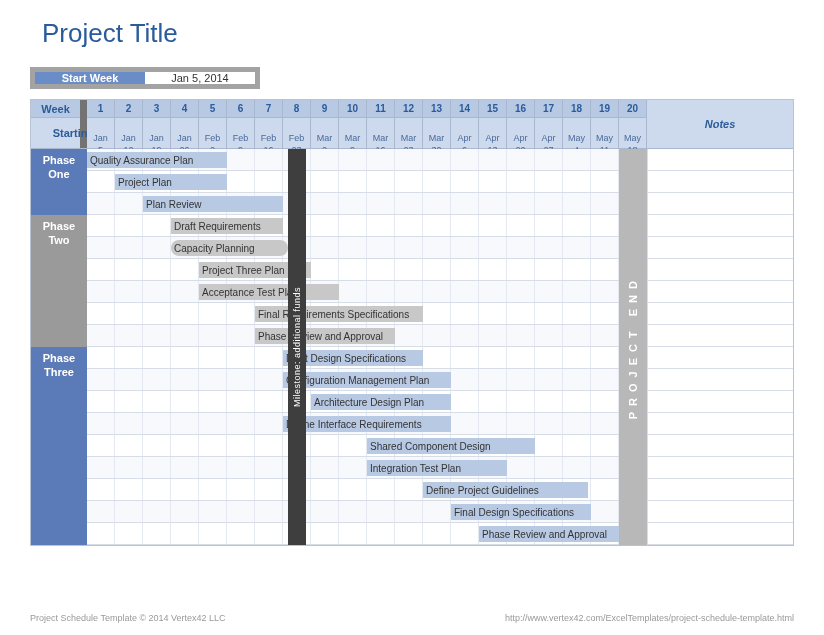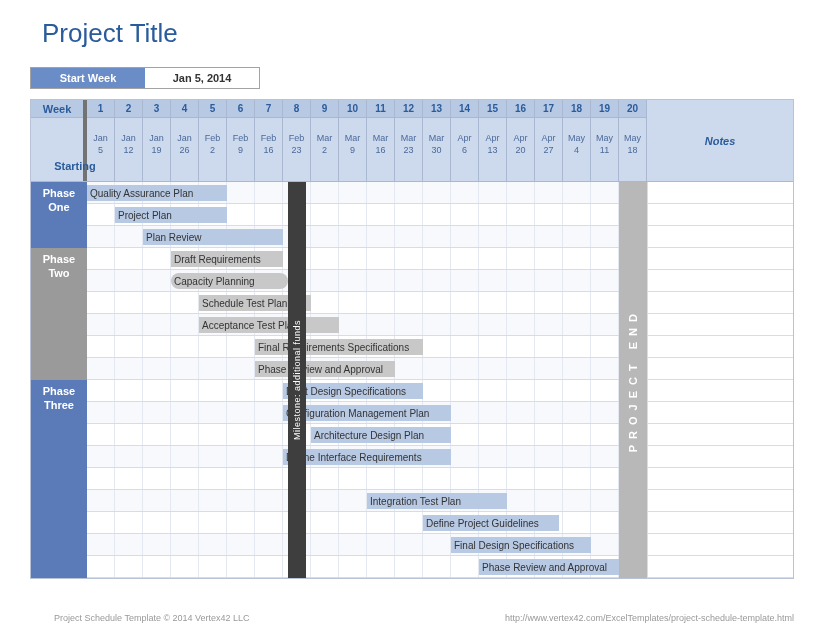--- a/index.html
+++ b/index.html
@@ -26,38 +26,38 @@
   }
   .schedule-title {
     color: #555;
     font-size: 22px;
     font-weight: normal;
   }
   .startweek-row {
     display: flex;
     align-items: stretch;
     margin: 18px 0 10px 30px;
-    border: 1px solid #a3a3a3;
+    border: 5px solid #a3a3a3;
     width: 230px;
     height: 22px;
   }
   .startweek-label {
     background: #6a8cc7;
     color: #fff;
     font-weight: bold;
     font-size: 11px;
     display: flex;
     align-items: center;
     justify-content: center;
     width: 115px;
   }
   .startweek-value {
     background: #fff;
     color: #333;
-    font-weight: bold;
+    font-weight: normal;
     font-size: 11px;
     display: flex;
     align-items: center;
     justify-content: center;
     width: 115px;
   }
   .grid-wrap {
     margin: 0 30px;
     border: 1px solid #b8c4d6;
   }
@@ -69,22 +69,21 @@
   .phase-col {
     width: 56px;
     flex: 0 0 56px;
     display: flex;
     flex-direction: column;
     align-items: center;
     justify-content: center;
     color: #2a5b9b;
     font-weight: bold;
     font-size: 11px;
-    border-right: 4px solid #737373;
-    gap: 33px;
+    border-right: 7px solid #737373;
   }
   .week-cols {
     display: flex;
     flex: 0 0 auto;
   }
   .week-col {
     width: 28px;
     flex: 0 0 28px;
     border-right: 1px solid #a9b7d0;
     display: flex;
@@ -223,21 +222,20 @@
   }
   .footer {
     position: absolute;
     bottom: 12px;
     left: 30px;
     right: 30px;
     display: flex;
     justify-content: space-between;
     font-size: 9px;
     color: #999;
-    margin-left: 24px;
   }
 </style>
 </head>
 <body>
 
 <div class="title-row">
   <div class="project-title">Project Title</div>
 </div>
 
 <div class="startweek-row">
@@ -487,21 +485,21 @@
           <div class="cell"></div>
           <div class="cell"></div>
           <div class="cell"></div>
           <div class="cell"></div>
           <div class="cell"></div>
           <div class="cell"></div>
           <div class="cell"></div>
           <div class="cell"></div>
           <div class="cell"></div>
           <div class="cell"></div>
-          <div class="bar bar-gray" style="left: 112px; width: 112px;">Schedule Test Plan</div>
+          <div class="bar bar-gray" style="left: 112px; width: 112px;">Project Three Plan</div>
         </div>
         <div class="notes-cell"></div>
       </div>
       <div class="row">
         <div class="phase-cell"></div>
         <div class="cells">
           <div class="cell"></div>
           <div class="cell"></div>
           <div class="cell"></div>
           <div class="cell"></div>
@@ -703,20 +701,21 @@
           <div class="cell"></div>
           <div class="cell"></div>
           <div class="cell"></div>
           <div class="cell"></div>
           <div class="cell"></div>
           <div class="cell"></div>
           <div class="cell"></div>
           <div class="cell"></div>
           <div class="cell"></div>
           <div class="cell"></div>
+          <div class="bar" style="left: 280px; width: 168px;">Shared Component Design</div>
         </div>
         <div class="notes-cell"></div>
       </div>
       <div class="row">
         <div class="phase-cell"></div>
         <div class="cells">
           <div class="cell"></div>
           <div class="cell"></div>
           <div class="cell"></div>
           <div class="cell"></div>
@@ -756,21 +755,21 @@
           <div class="cell"></div>
           <div class="cell"></div>
           <div class="cell"></div>
           <div class="cell"></div>
           <div class="cell"></div>
           <div class="cell"></div>
           <div class="cell"></div>
           <div class="cell"></div>
           <div class="cell"></div>
           <div class="cell"></div>
-          <div class="bar" style="left: 336px; width: 136px;">Define Project Guidelines</div>
+          <div class="bar" style="left: 336px; width: 165px;">Define Project Guidelines</div>
         </div>
         <div class="notes-cell"></div>
       </div>
       <div class="row">
         <div class="phase-cell"></div>
         <div class="cells">
           <div class="cell"></div>
           <div class="cell"></div>
           <div class="cell"></div>
           <div class="cell"></div>

